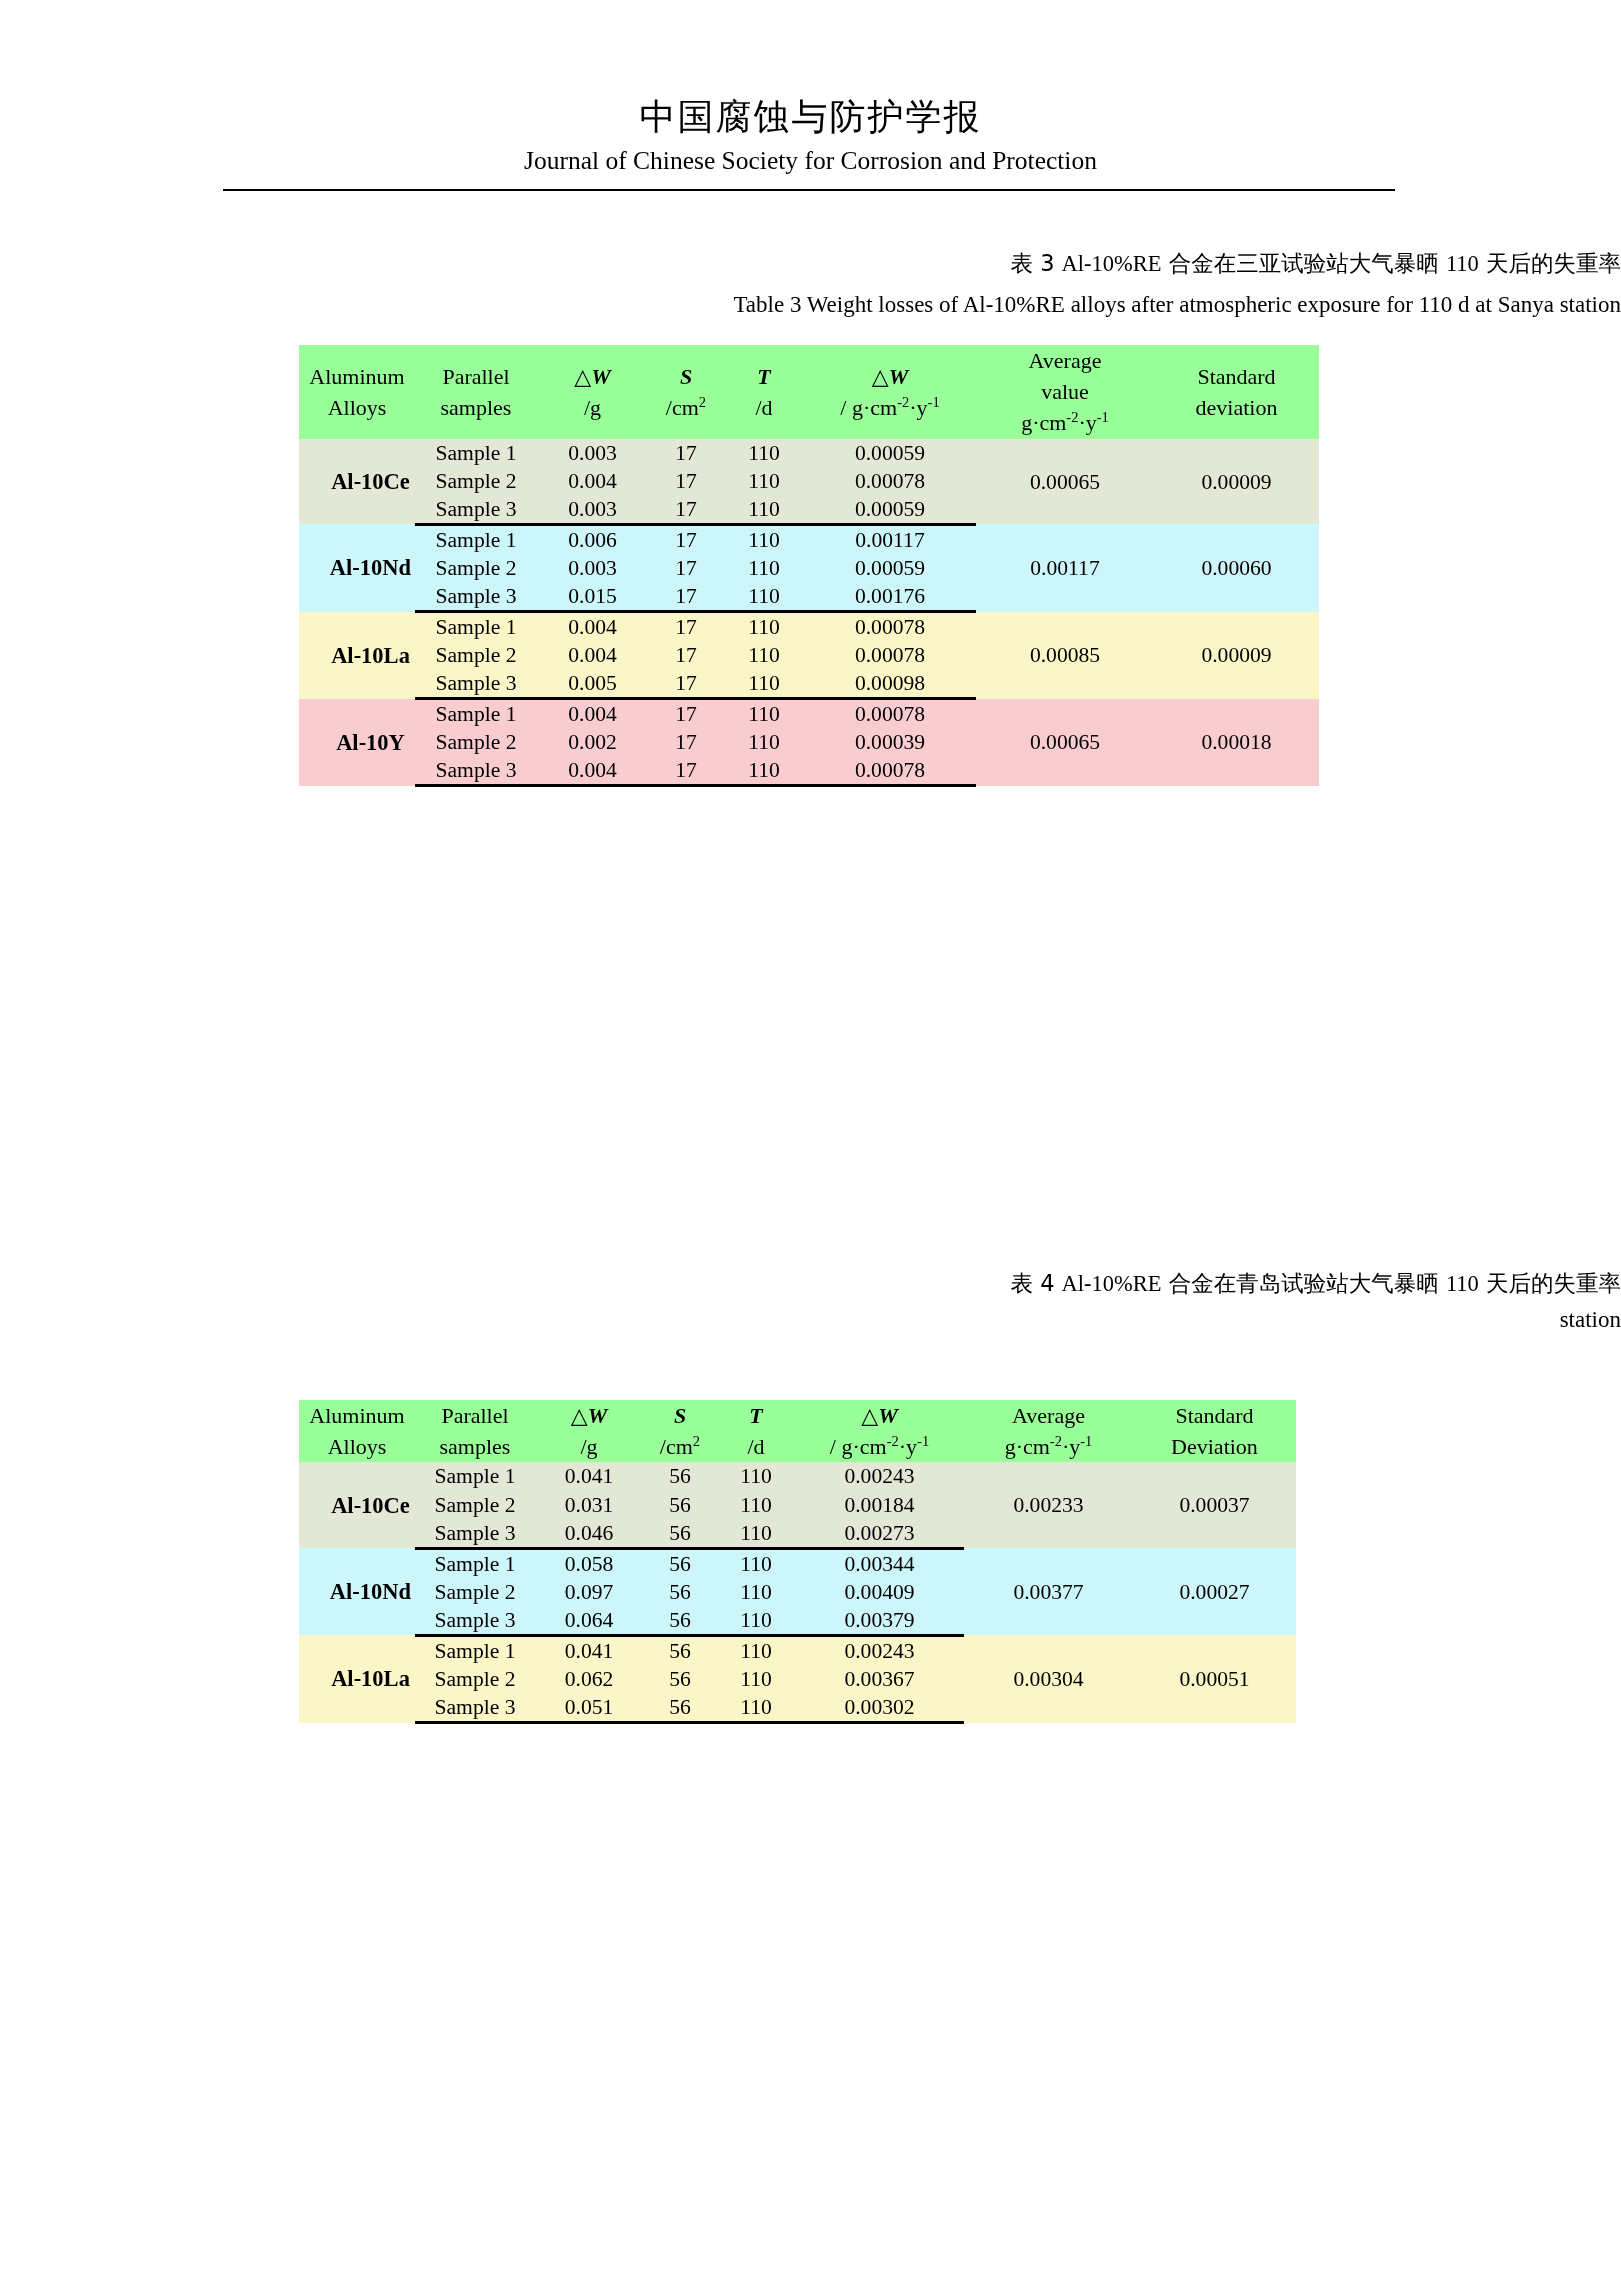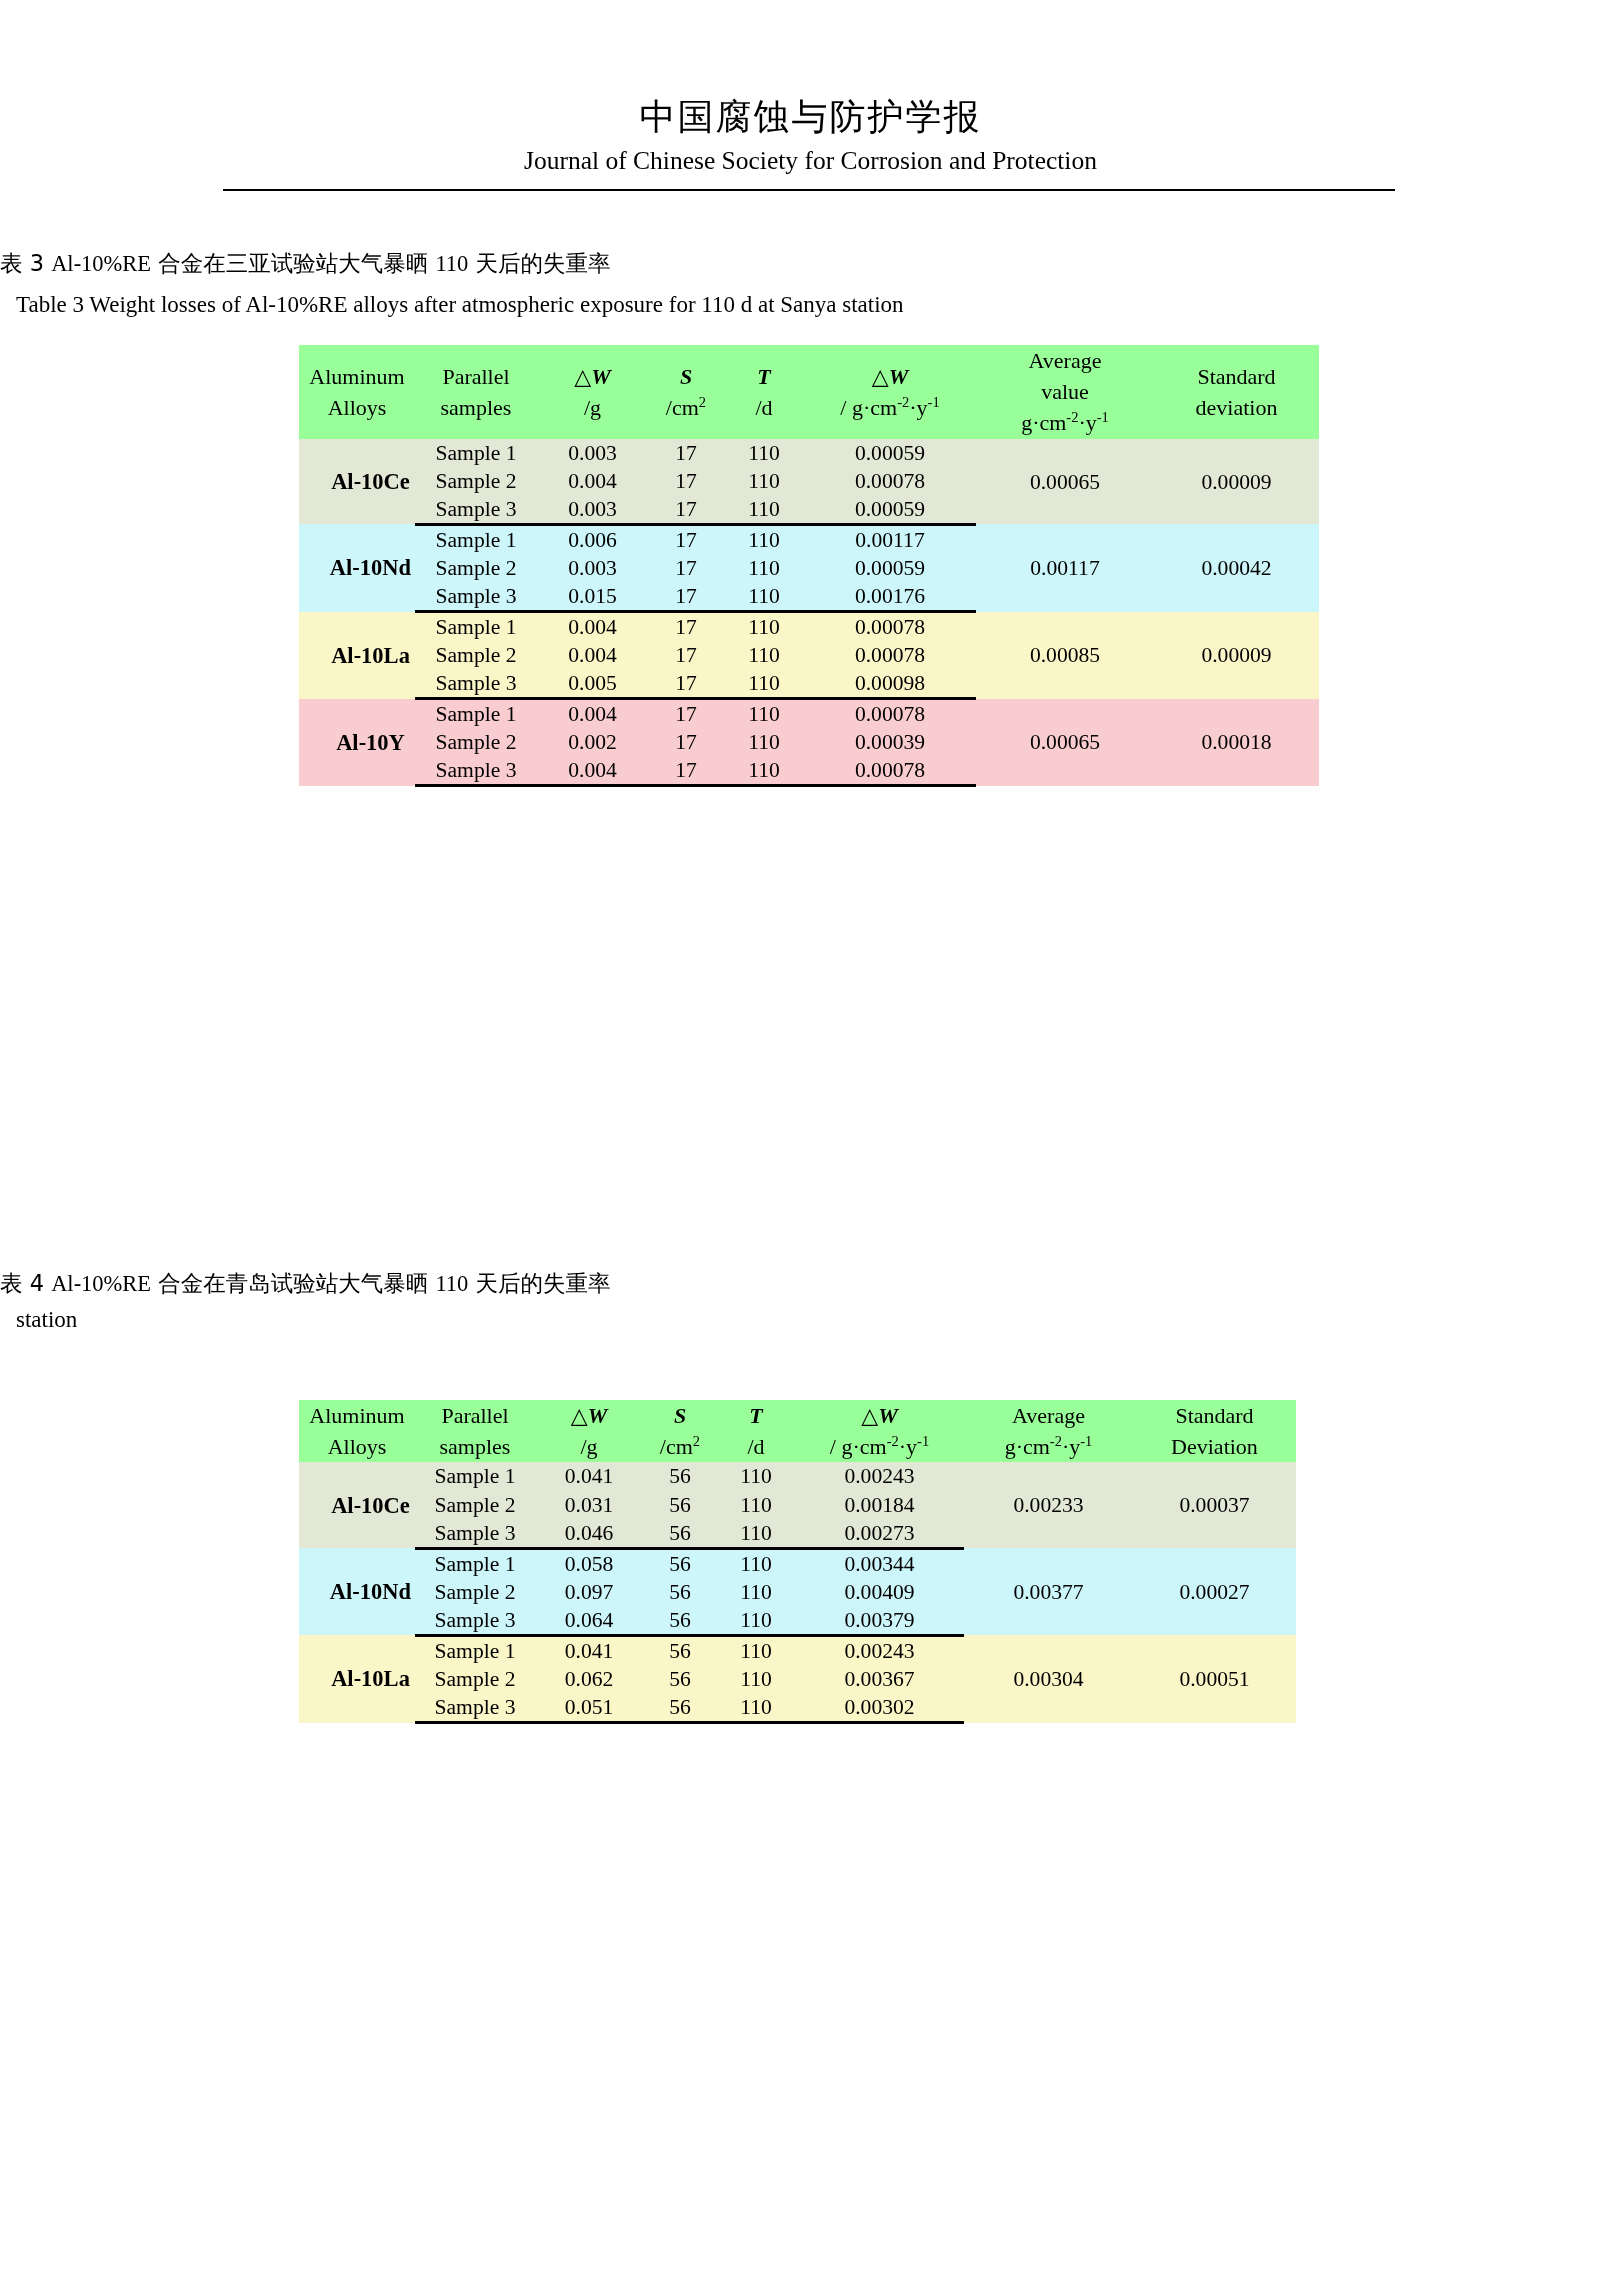--- a/index.html
+++ b/index.html
@@ -48,21 +48,21 @@
     width: 1172px;
     height: 0;
     border-top: 2.9px solid #000;
   }
 
   
   .caption {
     position: absolute;
     left: 0;
     width: 1621px;
-    text-align: left;
+    text-align: right;
   }
   .caption-cn {
     font-size: 22.5px;
     line-height: 1.45;
     font-family: "DejaVu Sans", "Liberation Sans", sans-serif;
   }
   .caption-cn .latin {
     font-family: "Liberation Serif", "DejaVu Serif", serif;
   }
   .caption-en {
@@ -256,21 +256,21 @@
           <td>0.00059</td>
         </tr>
         <tr class="grp-row bg-nd">
           <td class="alloy" rowspan="3">Al-10Nd</td>
           <td>Sample 1</td>
           <td>0.006</td>
           <td>17</td>
           <td>110</td>
           <td>0.00117</td>
           <td rowspan="3">0.00117</td>
-          <td rowspan="3">0.00042</td>
+          <td rowspan="3">0.00060</td>
         </tr>
         <tr class="grp-row bg-nd">
           <td>Sample 2</td>
           <td>0.003</td>
           <td>17</td>
           <td>110</td>
           <td>0.00059</td>
         </tr>
         <tr class="grp-row bg-nd grp-end">
           <td>Sample 3</td>

